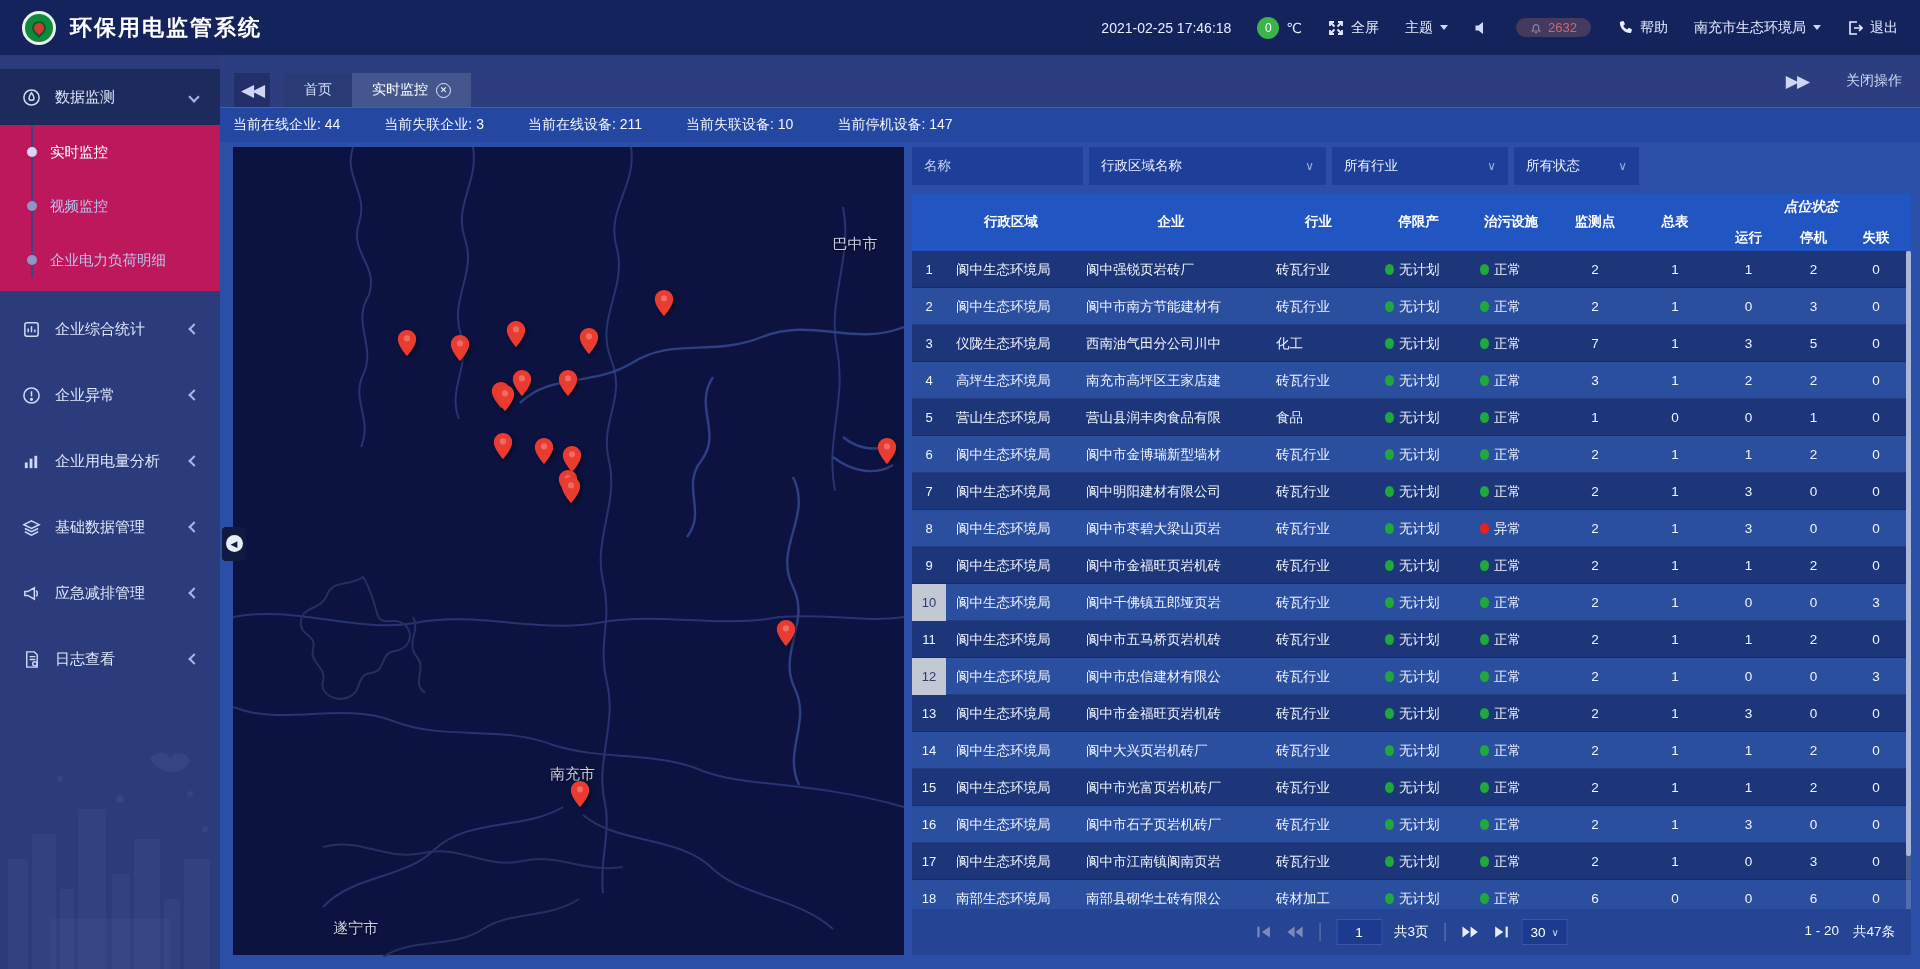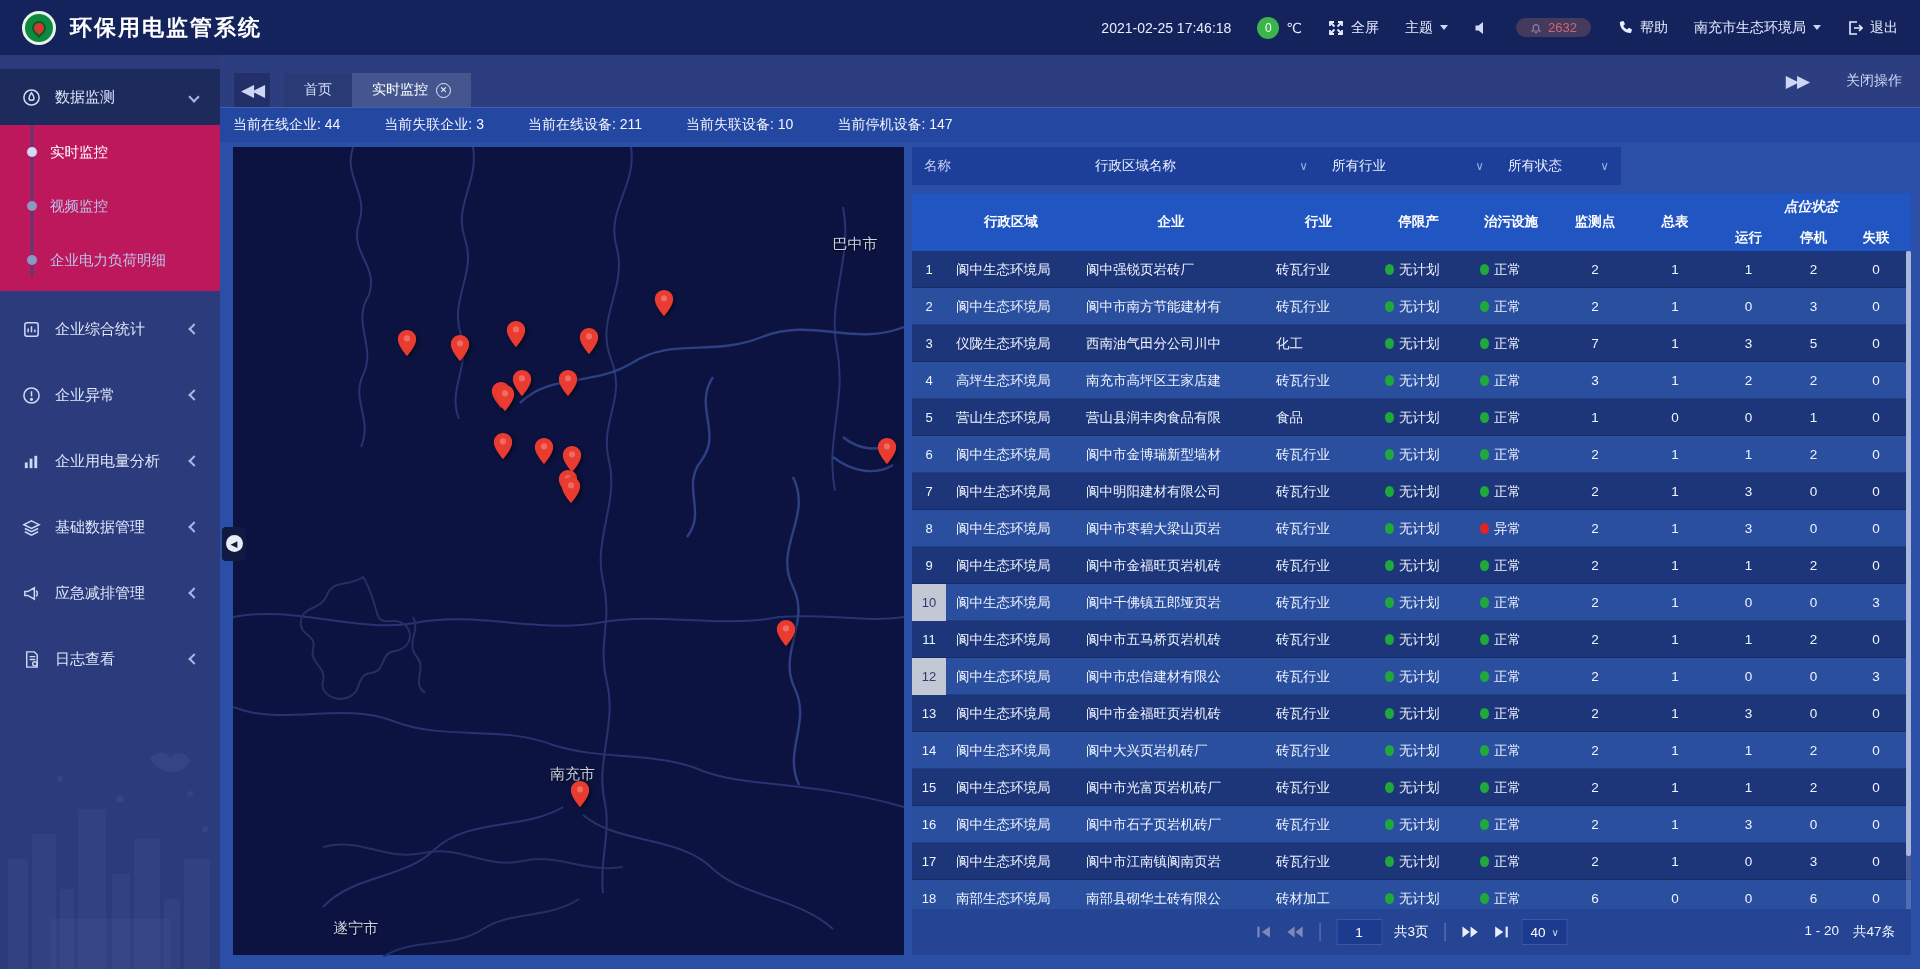--- a/index.html
+++ b/index.html
@@ -61,21 +61,21 @@
   
   .map { width:671px; height:808px; background:#0d1340; position:relative; flex:none; overflow:visible; }
   .map svg.lines { position:absolute; inset:0; }
   .city-label { position:absolute; transform:translate(-50%,-50%); color:#c9d2ea; font-size:15px; text-shadow:0 1px 2px #000; white-space:nowrap; }
   .pin { position:absolute; width:19px; height:26px; transform:translate(-50%,-100%); filter:drop-shadow(2px 2px 2px rgba(0,0,0,.45)); }
   .map-collapse { position:absolute; left:-11px; top:47%; width:24px; height:34px; background:#10193f; border-radius:4px; display:flex; align-items:center; justify-content:center; cursor:pointer; }
   .map-collapse .cc { width:17px; height:17px; border-radius:50%; background:#e8ecf7; color:#10193f; font-size:9px; display:flex; align-items:center; justify-content:center; }
 
   
   .panel { flex:1; height:808px; display:flex; flex-direction:column; min-width:0; }
-  .filters { height:38px; display:flex; flex:none; }
+  .filters { height:38px; display:flex; gap:6px; flex:none; }
   .f-box { background:#1d3f99; height:38px; display:flex; align-items:center; padding:0 12px; font-size:13.5px; color:#eaf0ff; }
   .f-input { width:171px; }
   .f-sel { justify-content:space-between; cursor:pointer; }
   .f-sel .sv { color:#eaf0ff; }
   .f-sel .fc { color:#9fb0e2; font-size:12px; margin-left:14px; }
   .w-region { width:237px; } .w-ind { width:176px; } .w-status { width:125px; }
 
   .table-wrap { flex:1; margin-top:8px; display:flex; flex-direction:column; min-height:0; position:relative; }
   .tgrid { display:grid; grid-template-columns:34px 130px 190px 105px 95px 90px 78px 82px 65px 65px 60px; }
   .thead { background:#2156c2; height:58px; flex:none; font-size:13.5px; font-weight:bold; color:#fff; align-items:center; }
@@ -800,21 +800,21 @@
                     <path d="M1 1l8 6-8 6zM10 1l8 6-8 6z"></path>
                   </svg>
               </span>
               <span class="pic">
                 <svg viewBox="0 0 20 14" fill="#e9eeff">
                     <path d="M4 1l9 6-9 6z"></path>
                     <rect x="15.6" y="1" width="2.4" height="12"></rect>
                   </svg>
               </span>
               <span class="size-sel">
-                <span>40</span>
+                <span>30</span>
                 <span class="fc">∨</span>
               </span>
             </div>
             <div class="pager-right">
               <span>1 - 20</span>
               <span>共47条</span>
             </div>
           </div>
         </div>
       </div>

